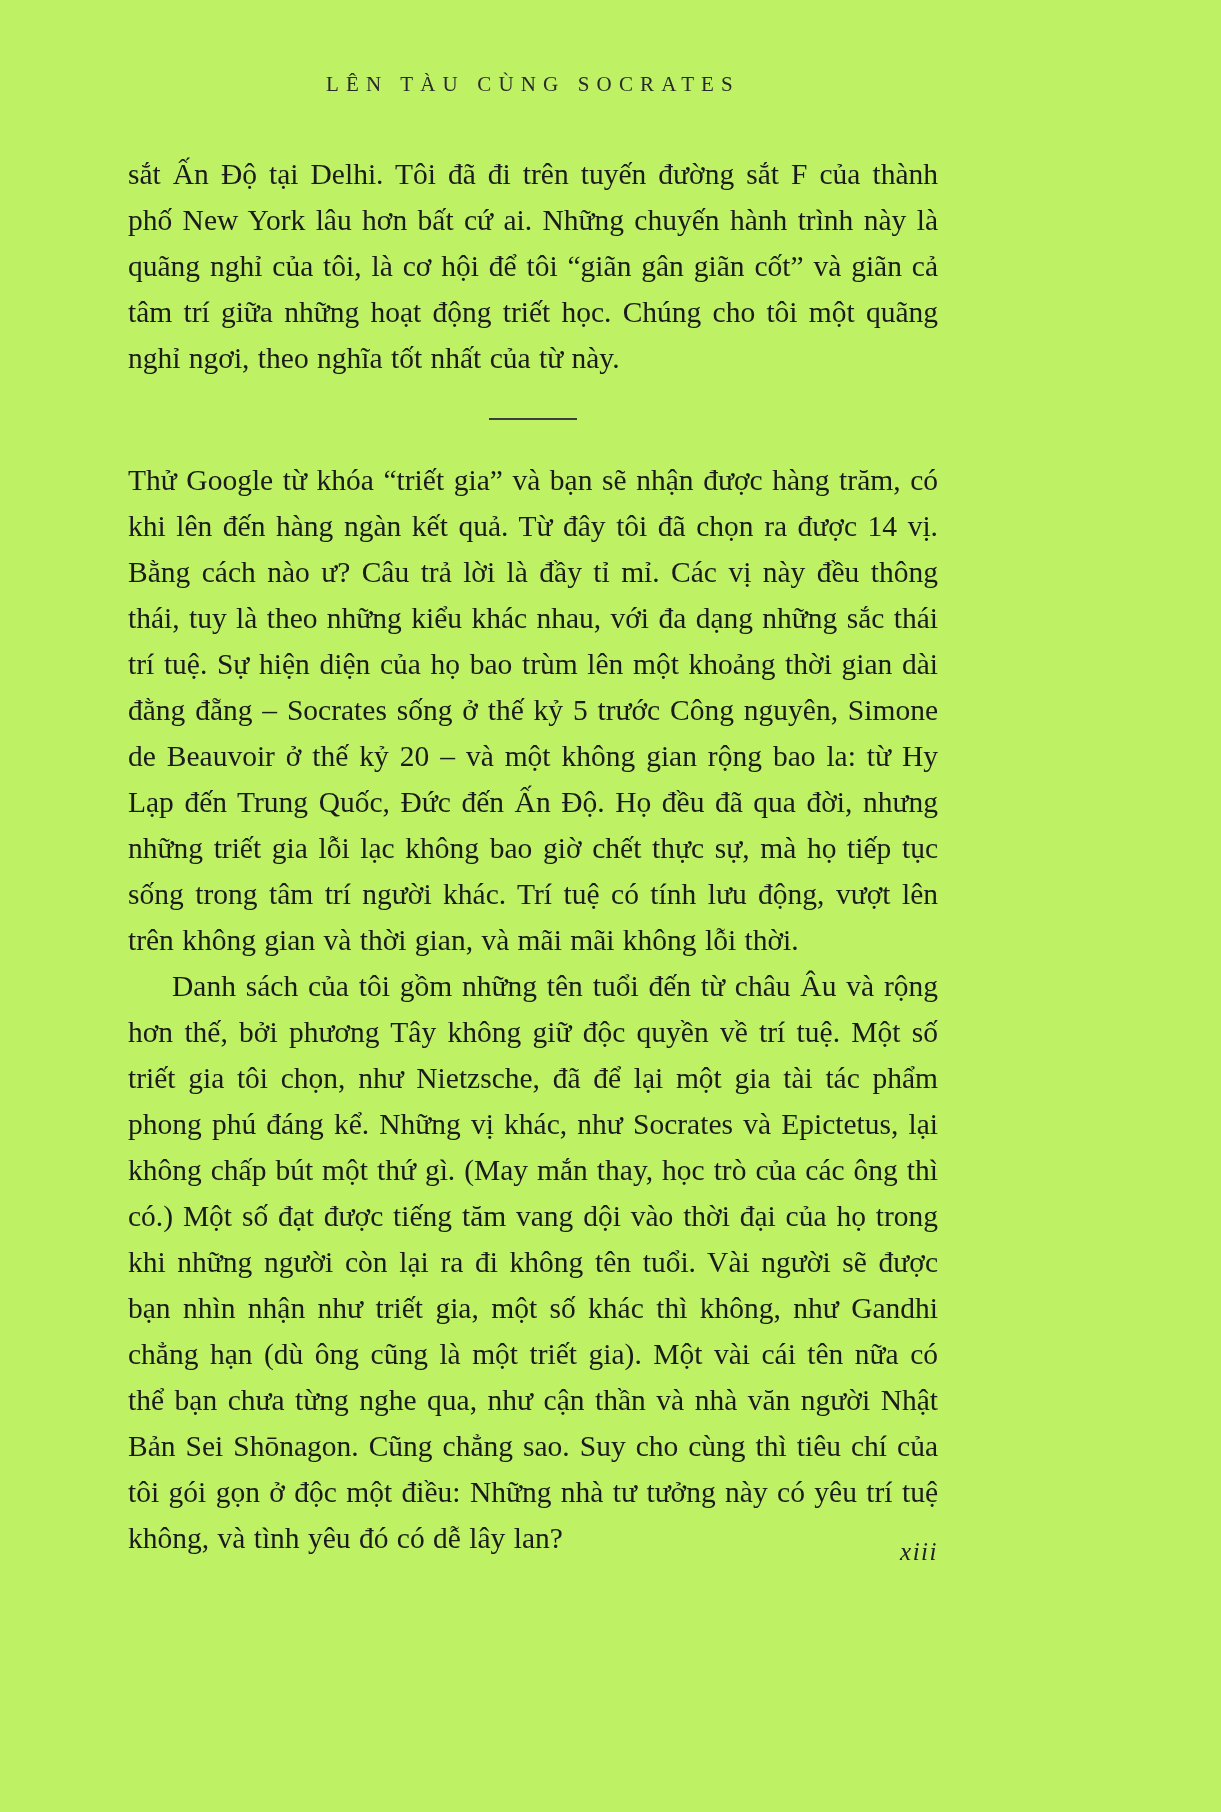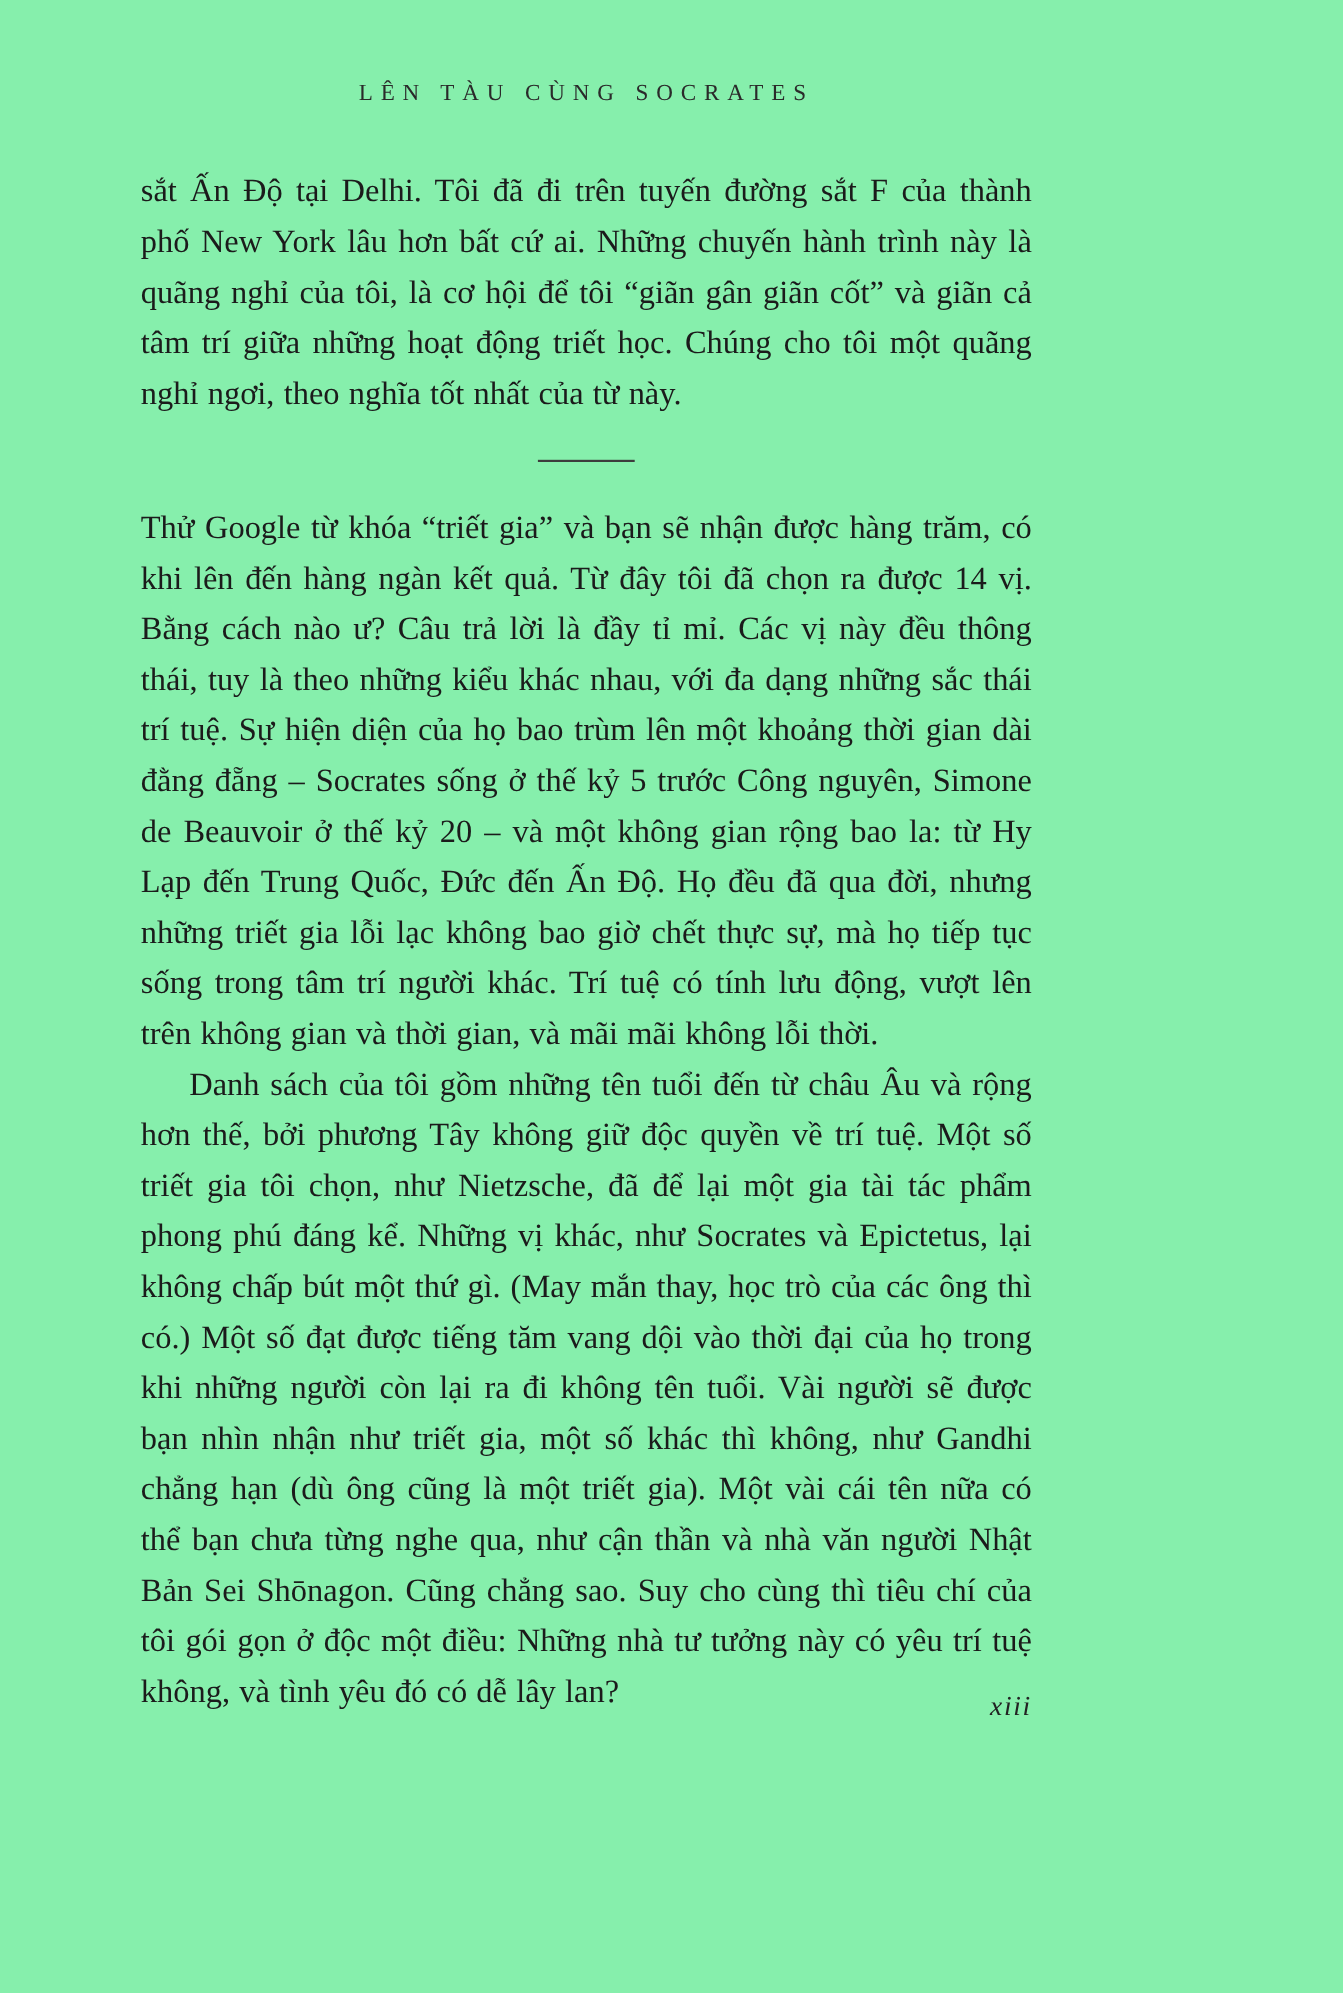--- a/index.html
+++ b/index.html
@@ -6,21 +6,21 @@
   html, body {
     margin: 0;
     padding: 0;
     background: #e9e9e9;
   }
   .page {
     position: relative;
     width: 1221px;
     height: 1812px;
     margin: 0 auto;
-    background: #86efac;
+    background: #bef264;
     color: #1b1b1b;
     font-family: "Liberation Serif", "DejaVu Serif", serif;
     box-sizing: border-box;
     overflow: hidden;
   }
   .content-column {
     position: absolute;
     left: 128px;
     top: 0;
     width: 810px;

